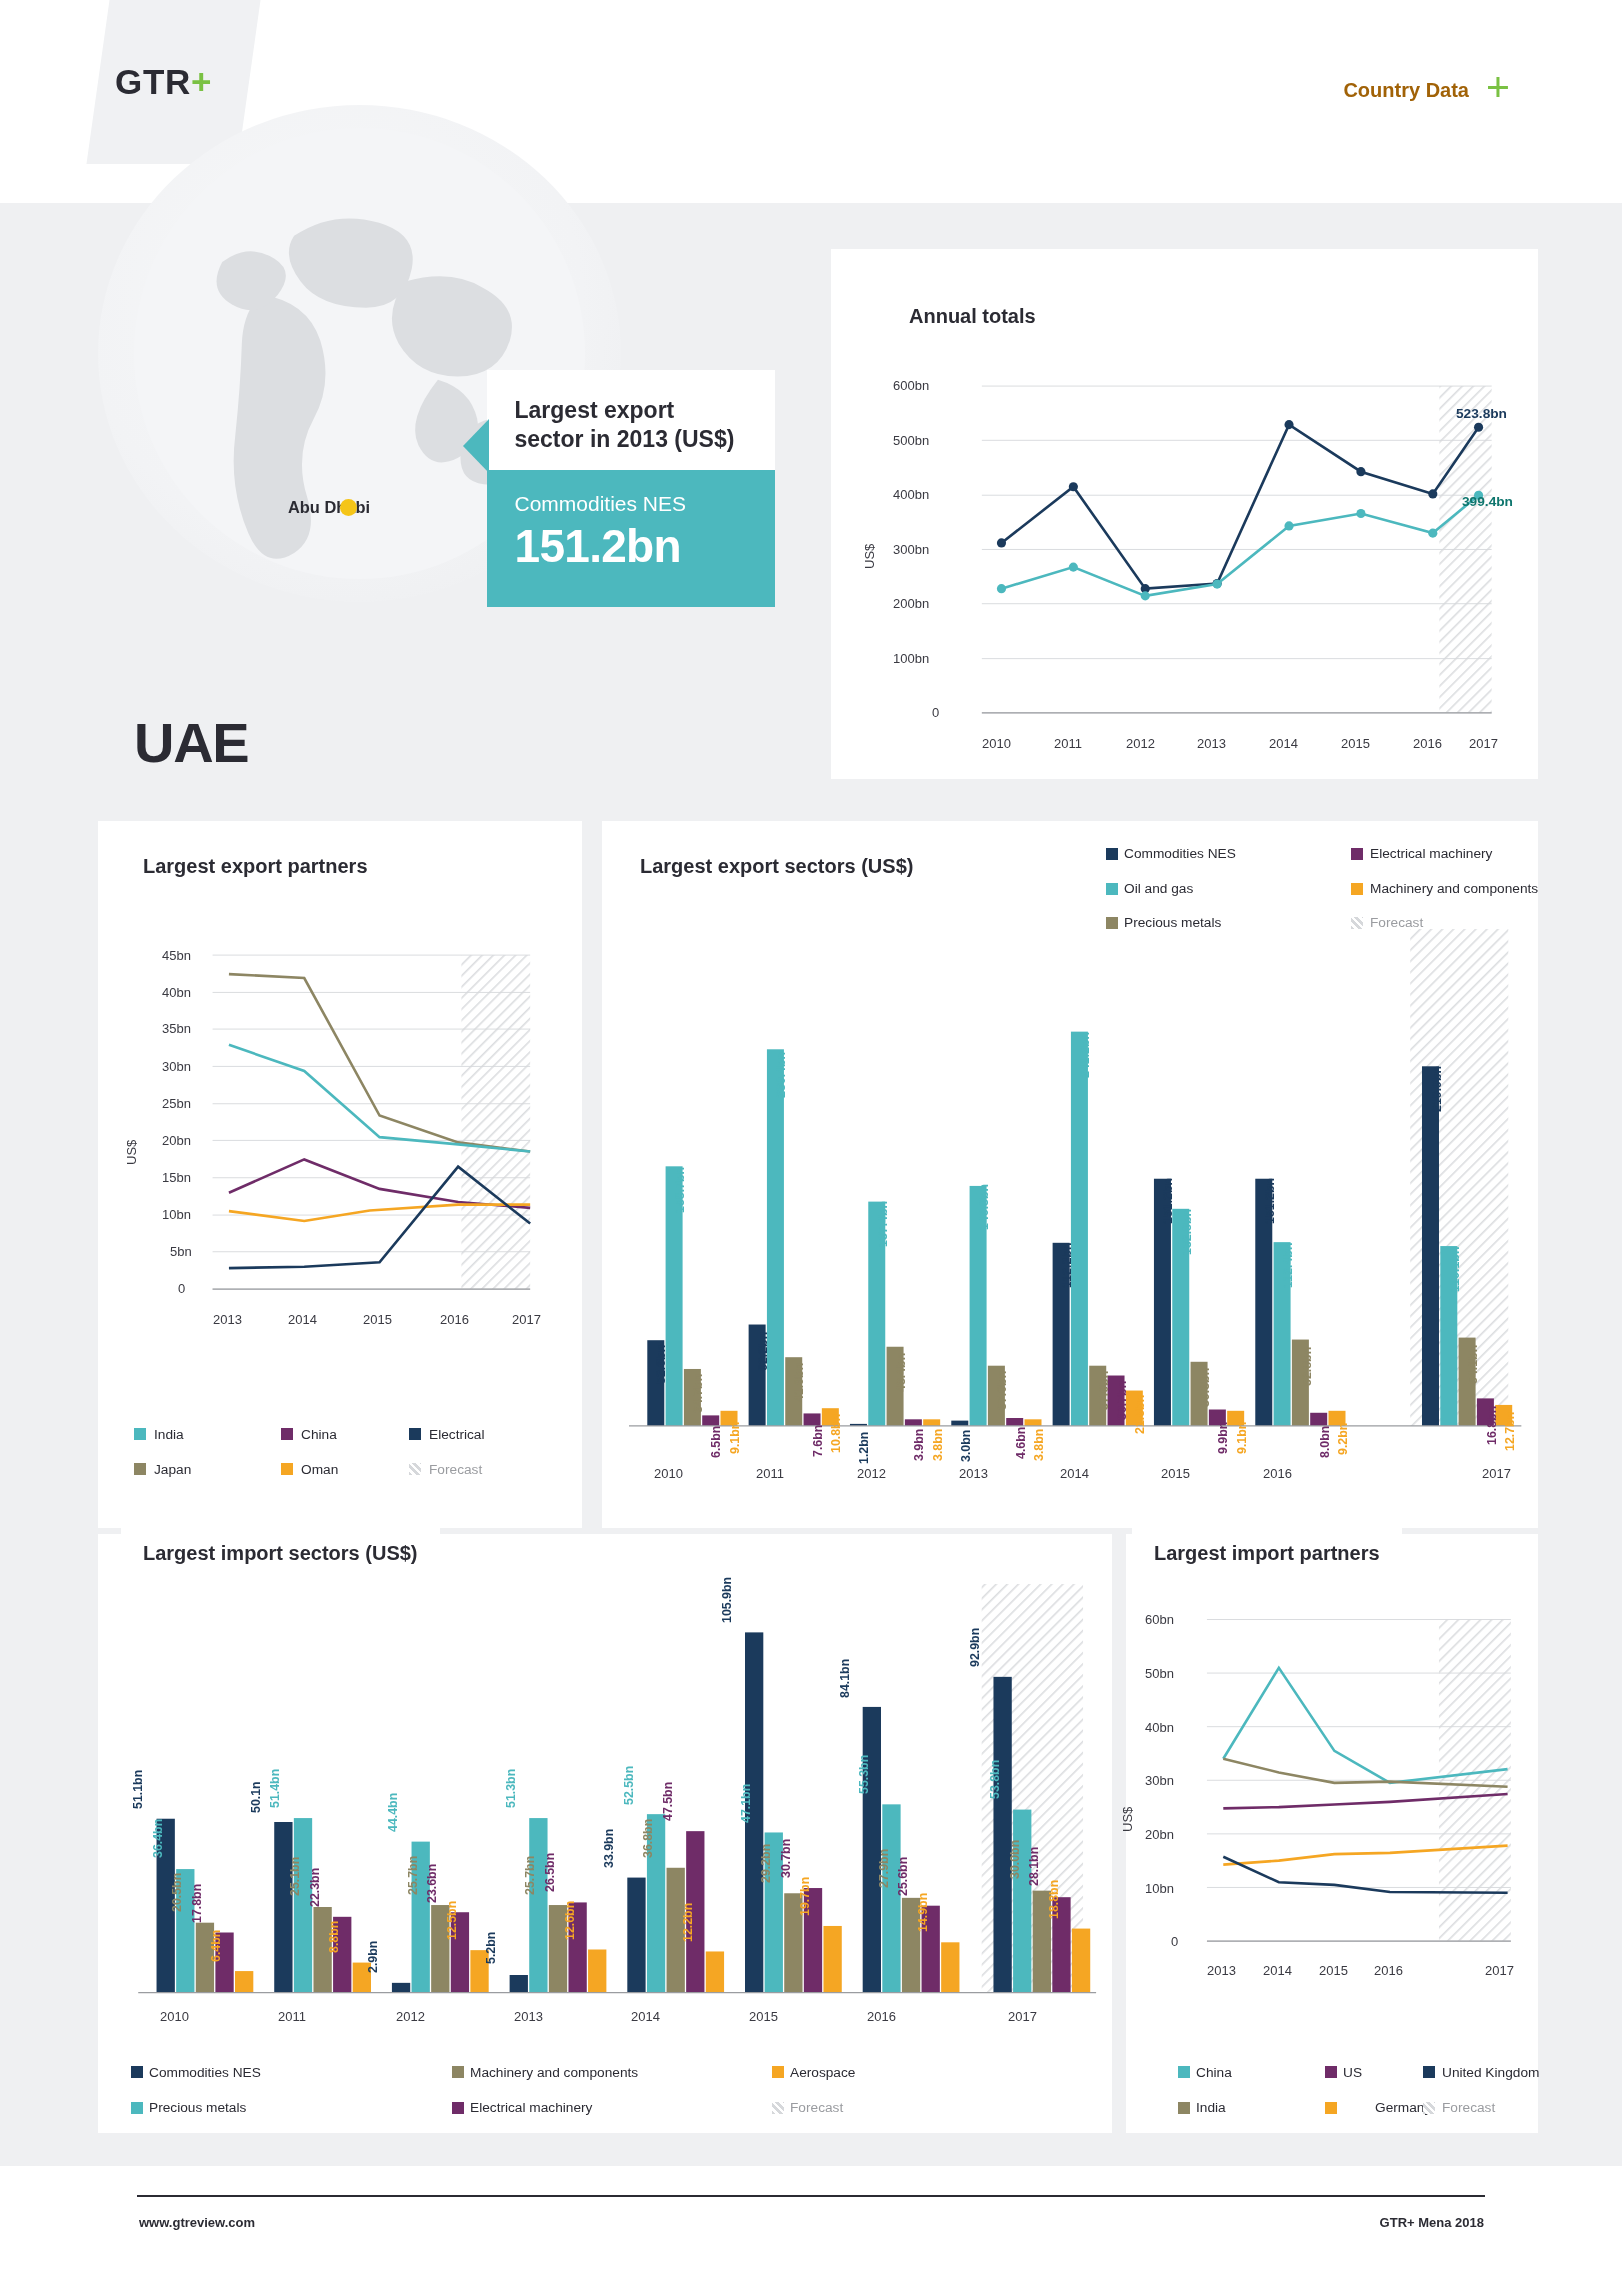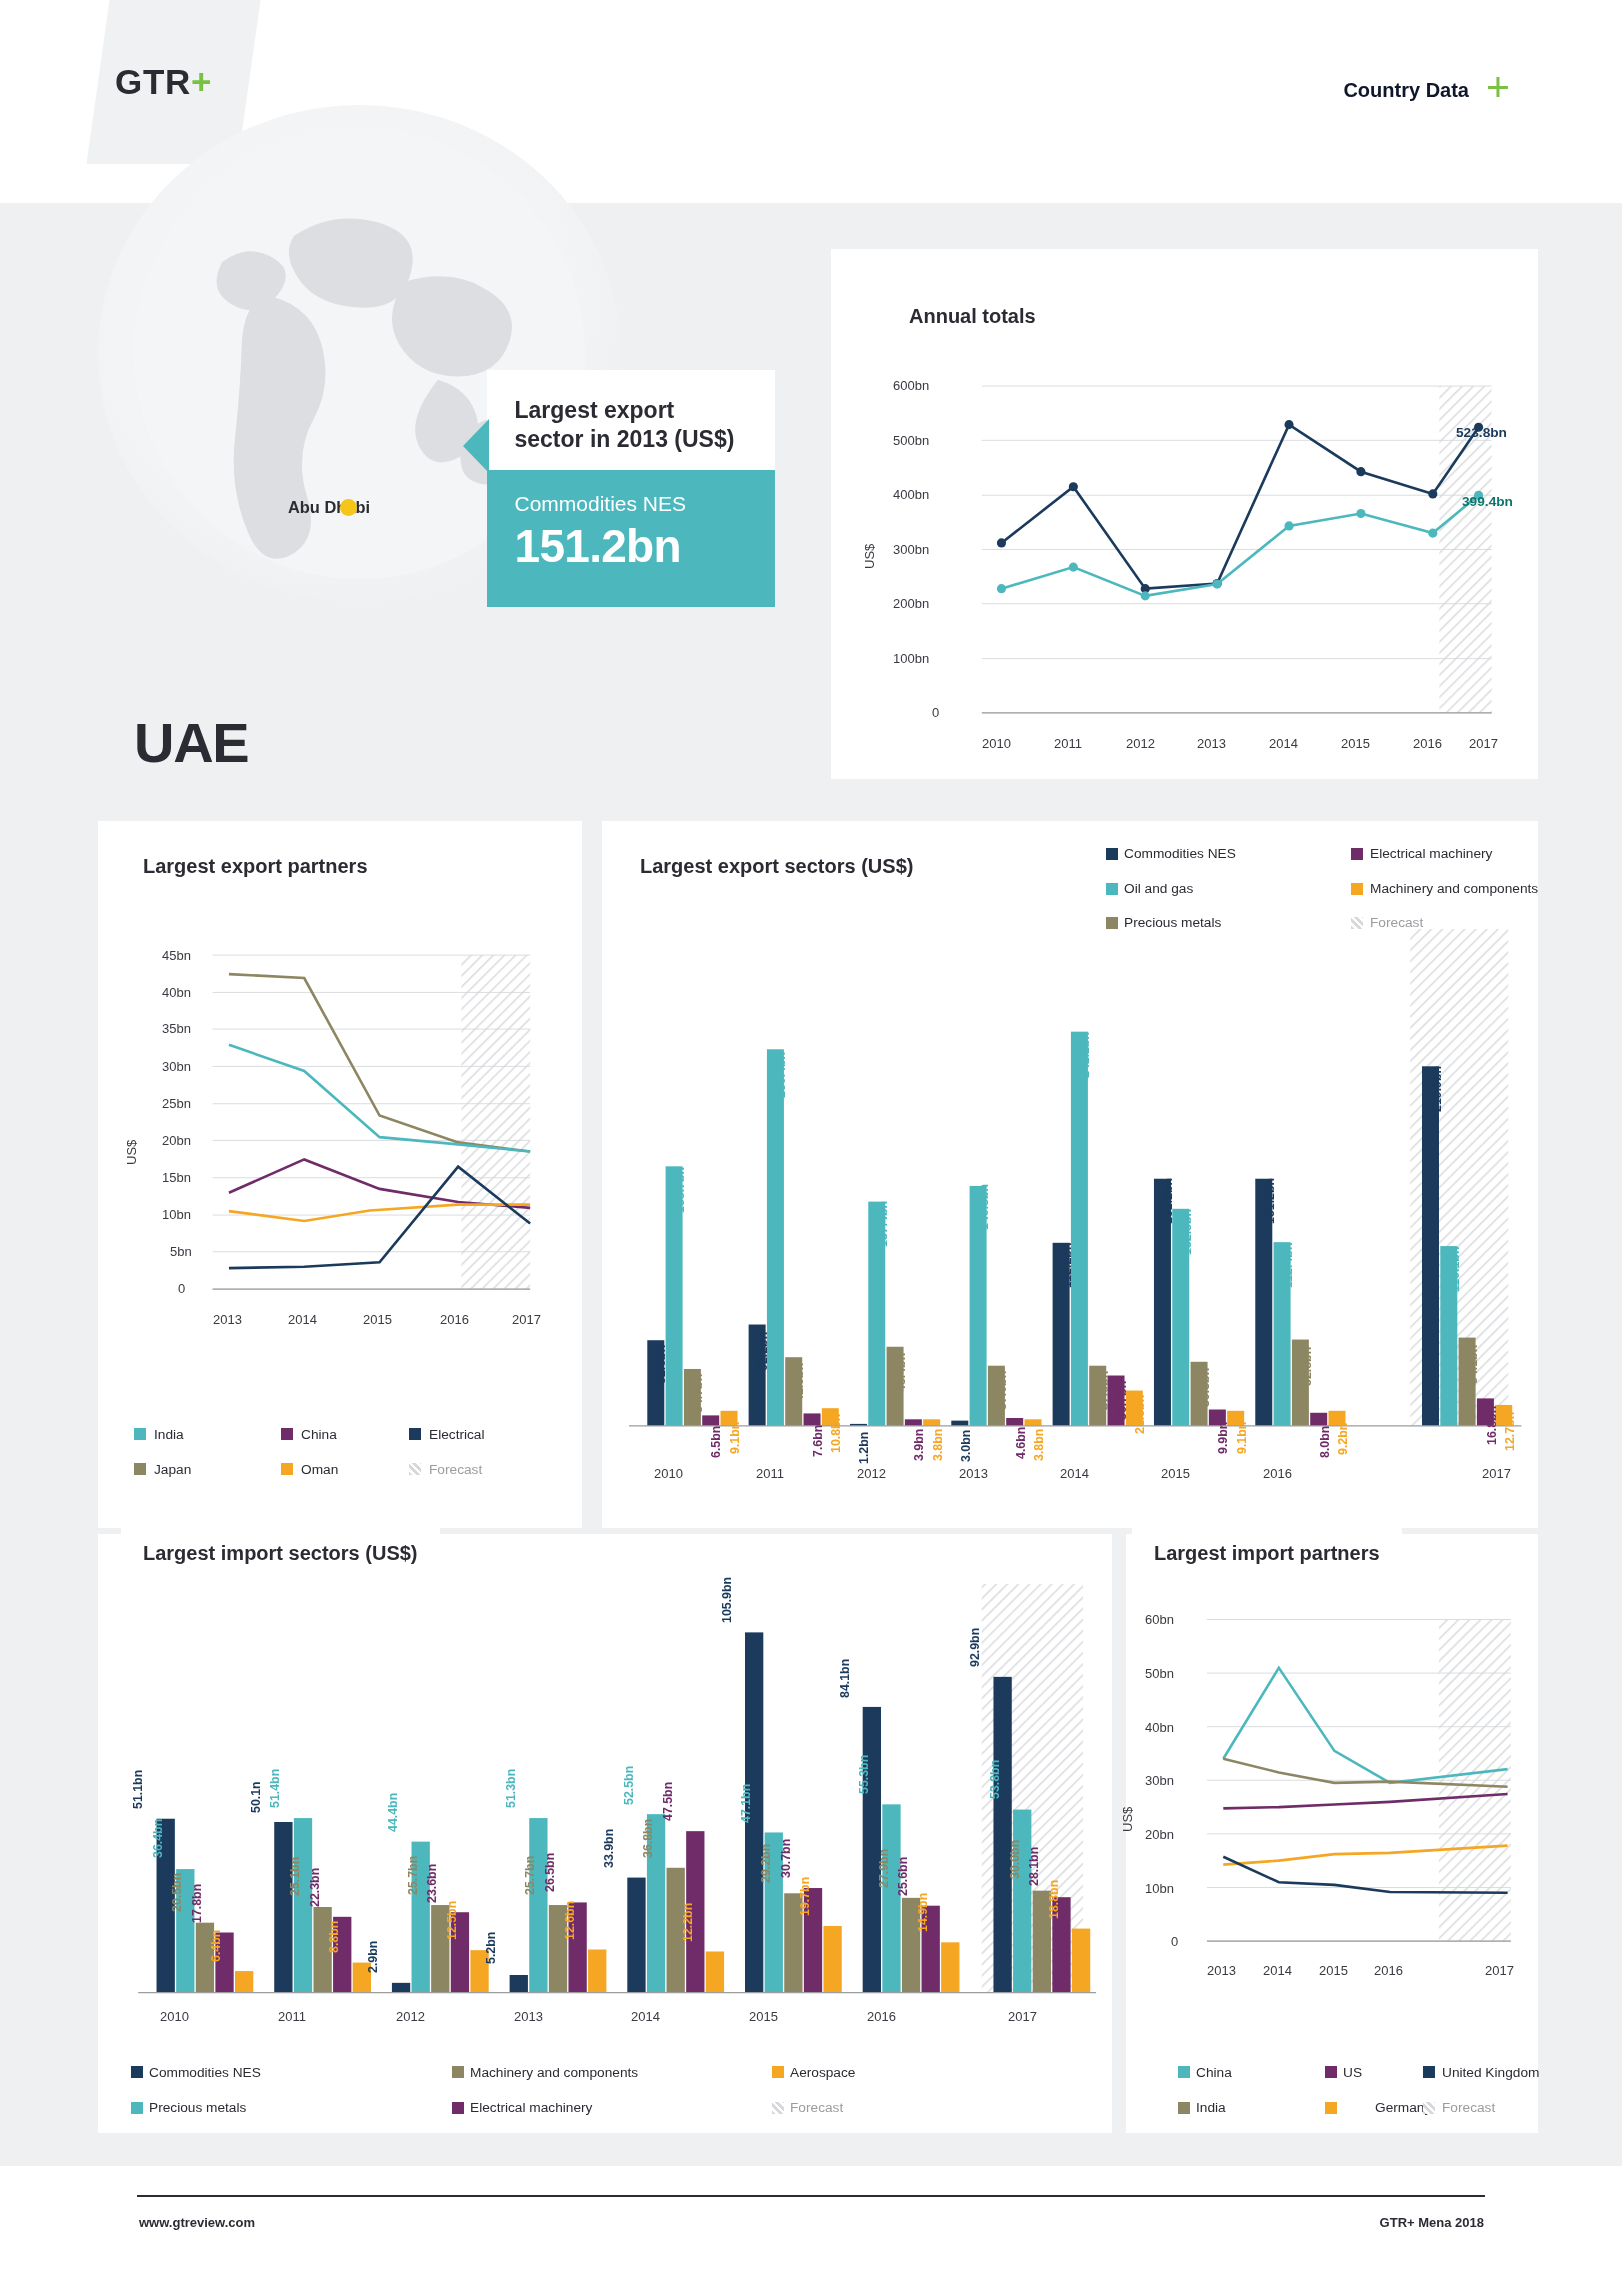--- a/index.html
+++ b/index.html
@@ -18,21 +18,21 @@
     background:#f0f1f3;
     transform: skewX(-8deg);
   }
   .logo-text {
     position:absolute; left:115px; top:62px;
     font-size:35px; font-weight:bold; letter-spacing:0.7px; color:#2b2b33;
   }
   .logo-plus { color:#7ac143; font-weight:bold; }
   .country-data {
     position:absolute; right:154px; top:79px;
-    font-size:20px; font-weight:bold; color:#0f172a;
+    font-size:20px; font-weight:bold; color:#a16207;
   }
   .plus-mark {
     position:absolute; right:113px; top:67px;
     font-size:41px; color:#7ac143; font-weight:300; line-height:1;
   }
   
   .canvas {
     position:absolute; left:0; top:203px; width:1623px; height:1963px;
     background:#eff0f2;
   }
@@ -192,21 +192,21 @@
 <div class="tick-txt" style="left:932px; top:705px;">0</div>
 <div class="tick-txt" style="left:862px; top:569px; transform:rotate(-90deg); transform-origin:0 0;">US$</div>
 <div class="tick-txt" style="left:982px; top:736px;">2010</div>
 <div class="tick-txt" style="left:1054px; top:736px;">2011</div>
 <div class="tick-txt" style="left:1126px; top:736px;">2012</div>
 <div class="tick-txt" style="left:1197px; top:736px;">2013</div>
 <div class="tick-txt" style="left:1269px; top:736px;">2014</div>
 <div class="tick-txt" style="left:1341px; top:736px;">2015</div>
 <div class="tick-txt" style="left:1413px; top:736px;">2016</div>
 <div class="tick-txt" style="left:1469px; top:736px;">2017</div>
-<div class="dot-lbl" style="left:1456px; top:425px; color:#1b3a5c;">523.8bn</div>
+<div class="dot-lbl" style="left:1456px; top:406px; color:#1b3a5c;">523.8bn</div>
 <div class="dot-lbl" style="left:1462px; top:494px; color:#0f766e;">399.4bn</div>
 
 <div class="panel" style="left:98px; top:821px; width:484px; height:707px;"></div>
 <div class="panel-title" style="left:121px; top:841px;">
   <span>Largest export partners</span>
 </div>
 <div class="chartbox" style="left:183px; top:942px;">
   <svg width="380" height="406" viewBox="0 0 580 620">
     <defs>
       <pattern id="hatchB" width="12" height="12" patternTransform="rotate(45)" patternUnits="userSpaceOnUse">

